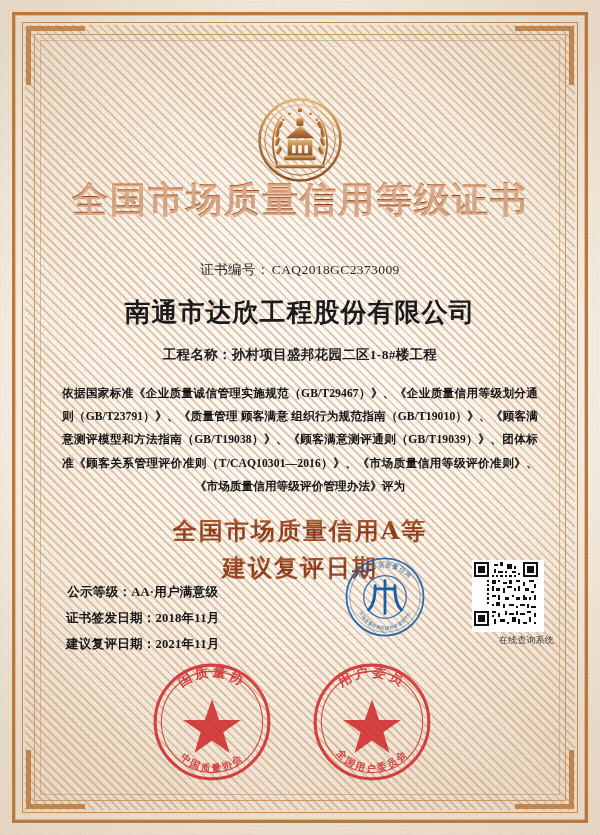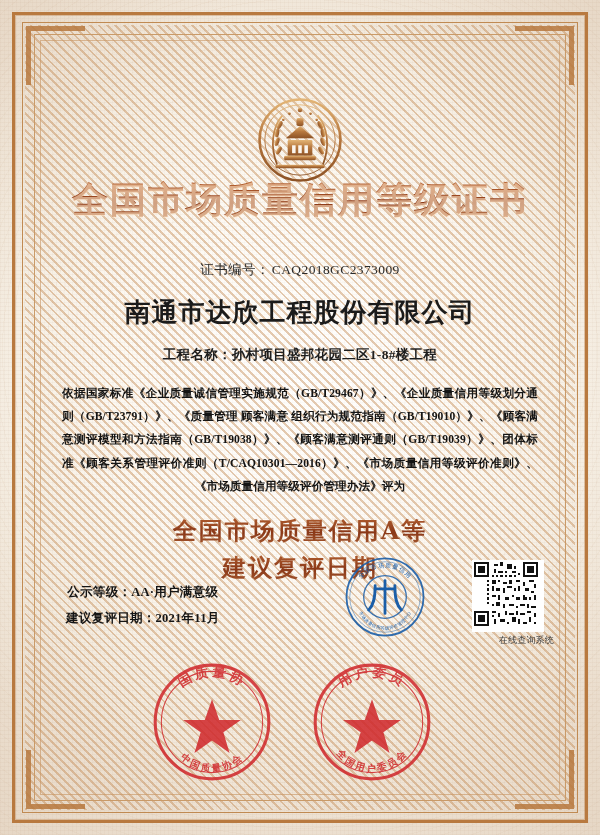--- a/index.html
+++ b/index.html
@@ -322,20 +322,23 @@
 
     <div class="award">
       <div class="award-line">全国市场质量信用A等</div>
       <div class="award-line">建议复评日期</div>
     </div>
   </div>
 
   <div class="lower">
     <div class="row">
       <span>公示等级：</span><span>AA·用户满意级</span>
+    </div>
+    <div class="row">
+      <span>证书签发日期：</span><span>2018年11月</span>
     </div>
     <div class="row">
       <span>建议复评日期：</span><span>2021年11月</span>
     </div>
   </div>
 
   <div class="blue-seal">
     <svg viewBox="0 0 100 100" width="82" height="82" aria-hidden="true">
       <defs>
         <path id="topArc" d="M 12,52 A 38,38 0 0 1 88,52" fill="none"></path>

